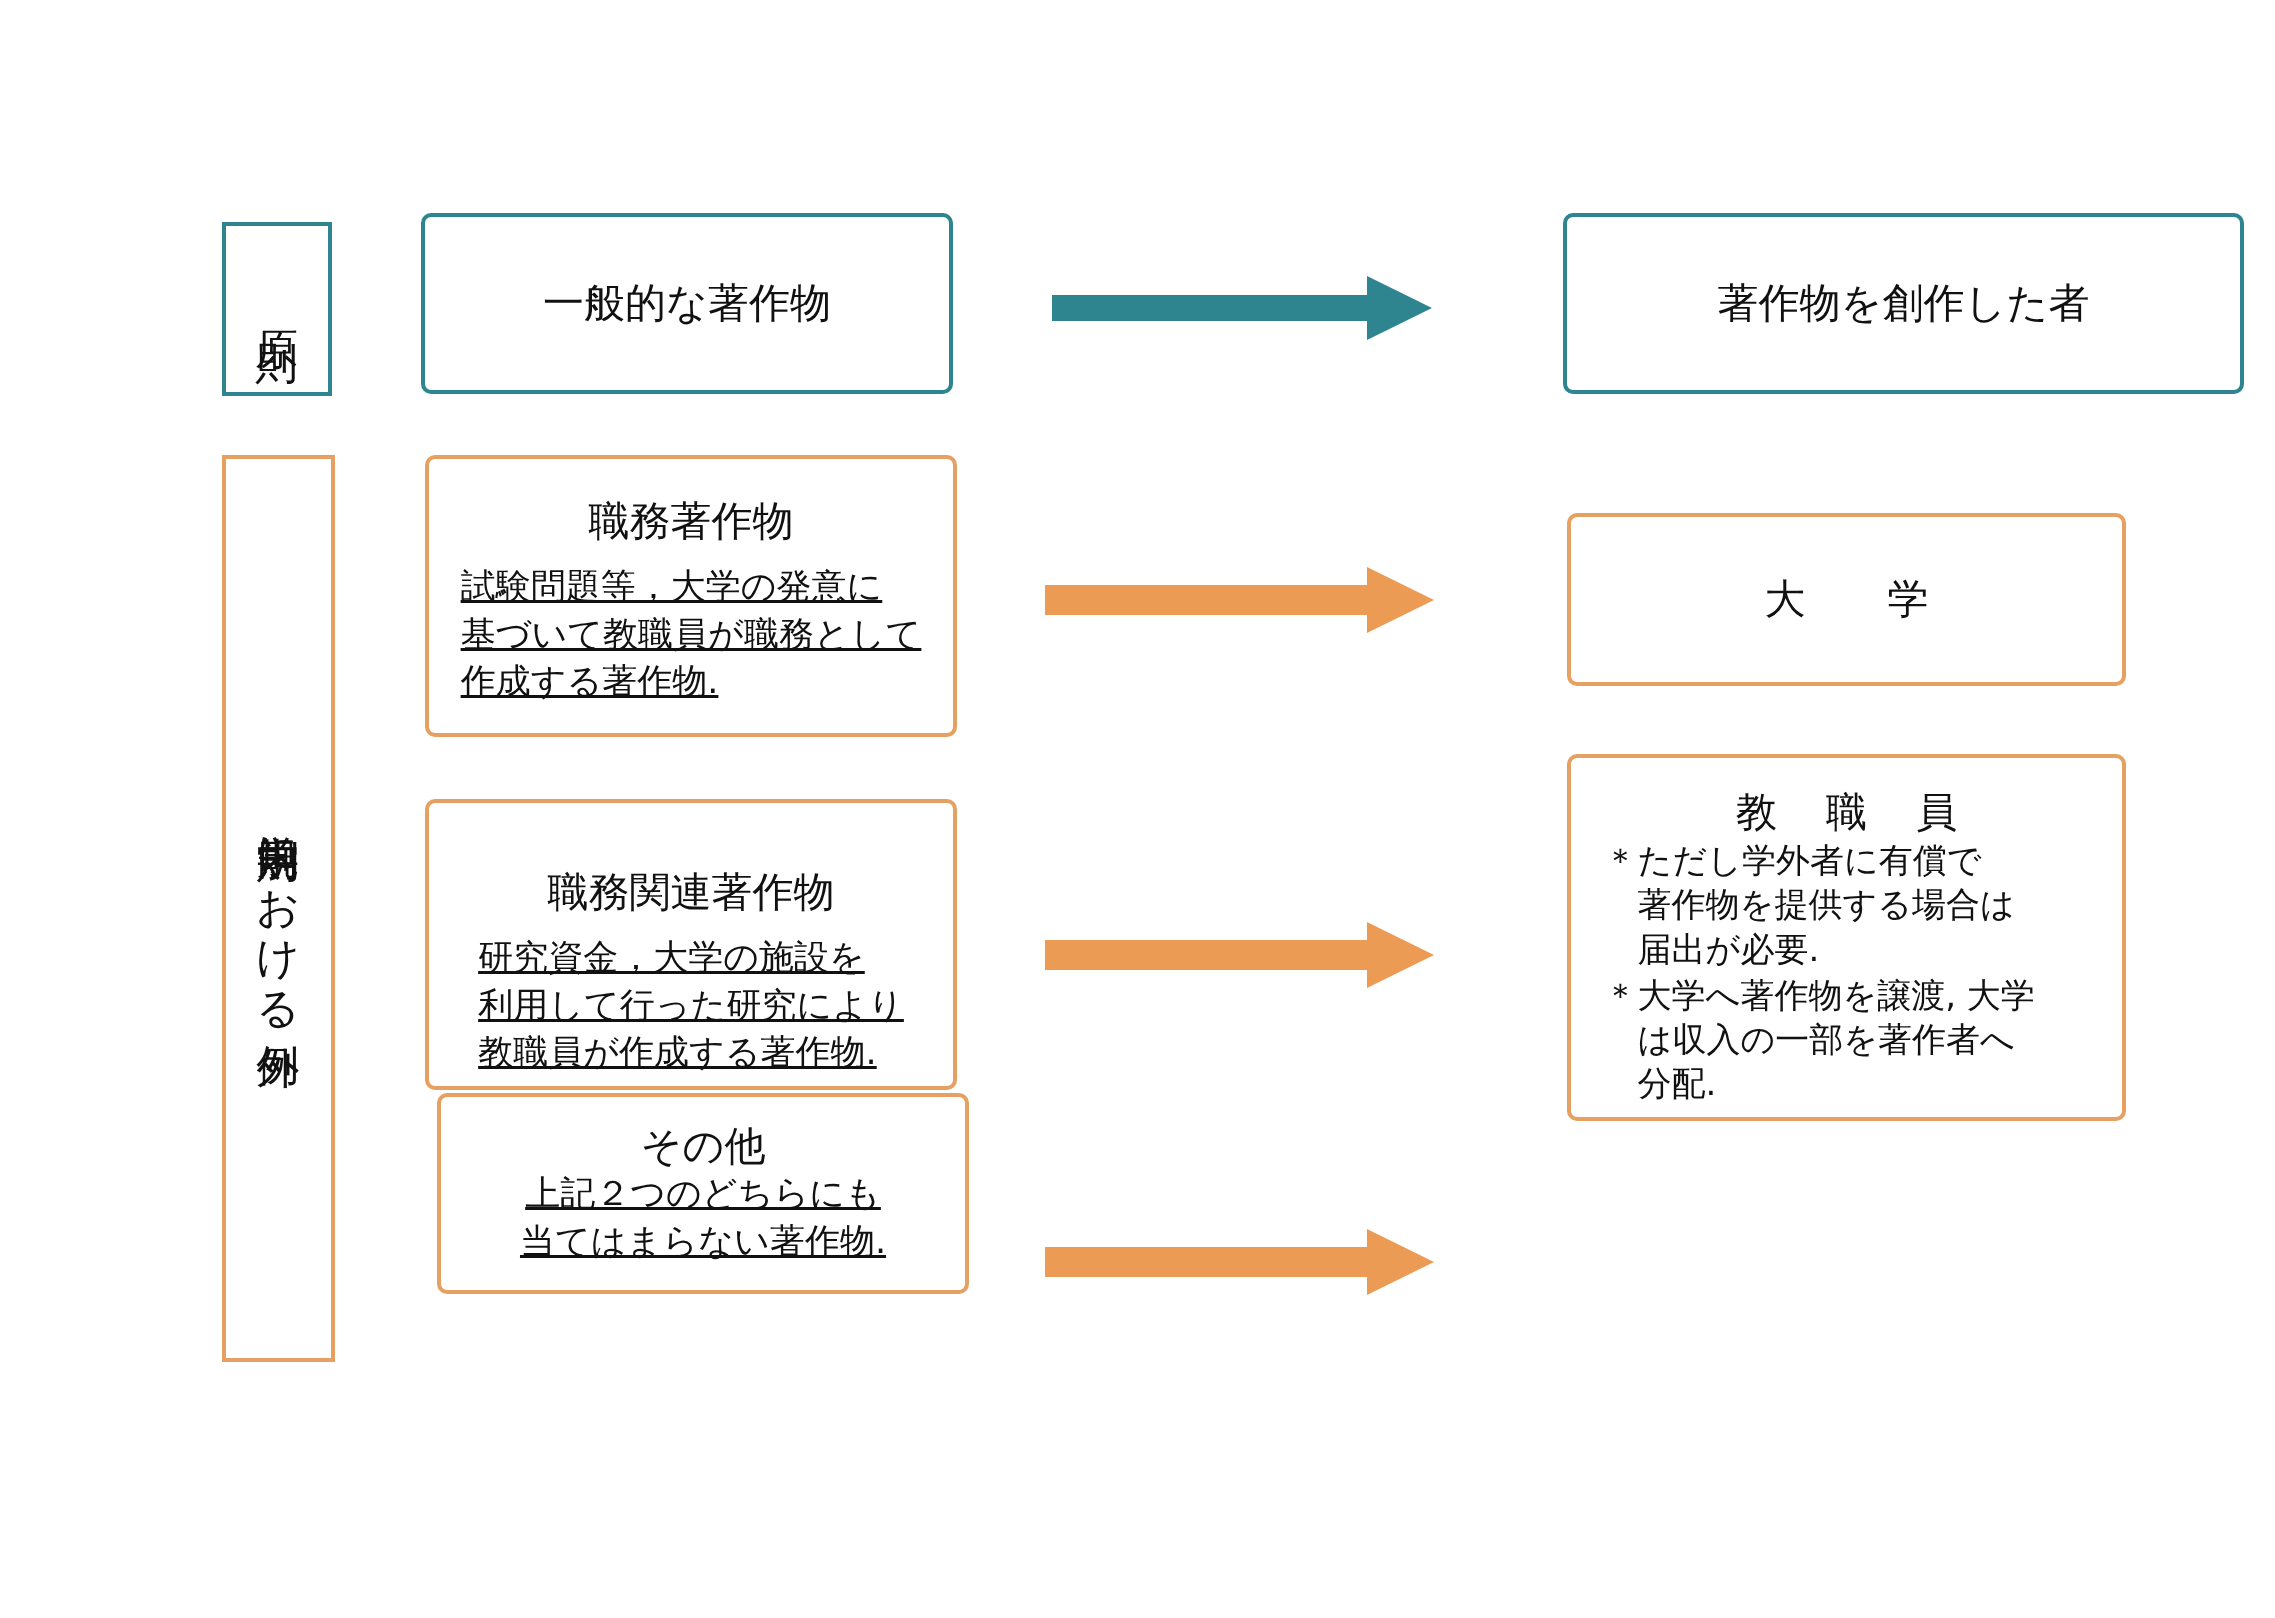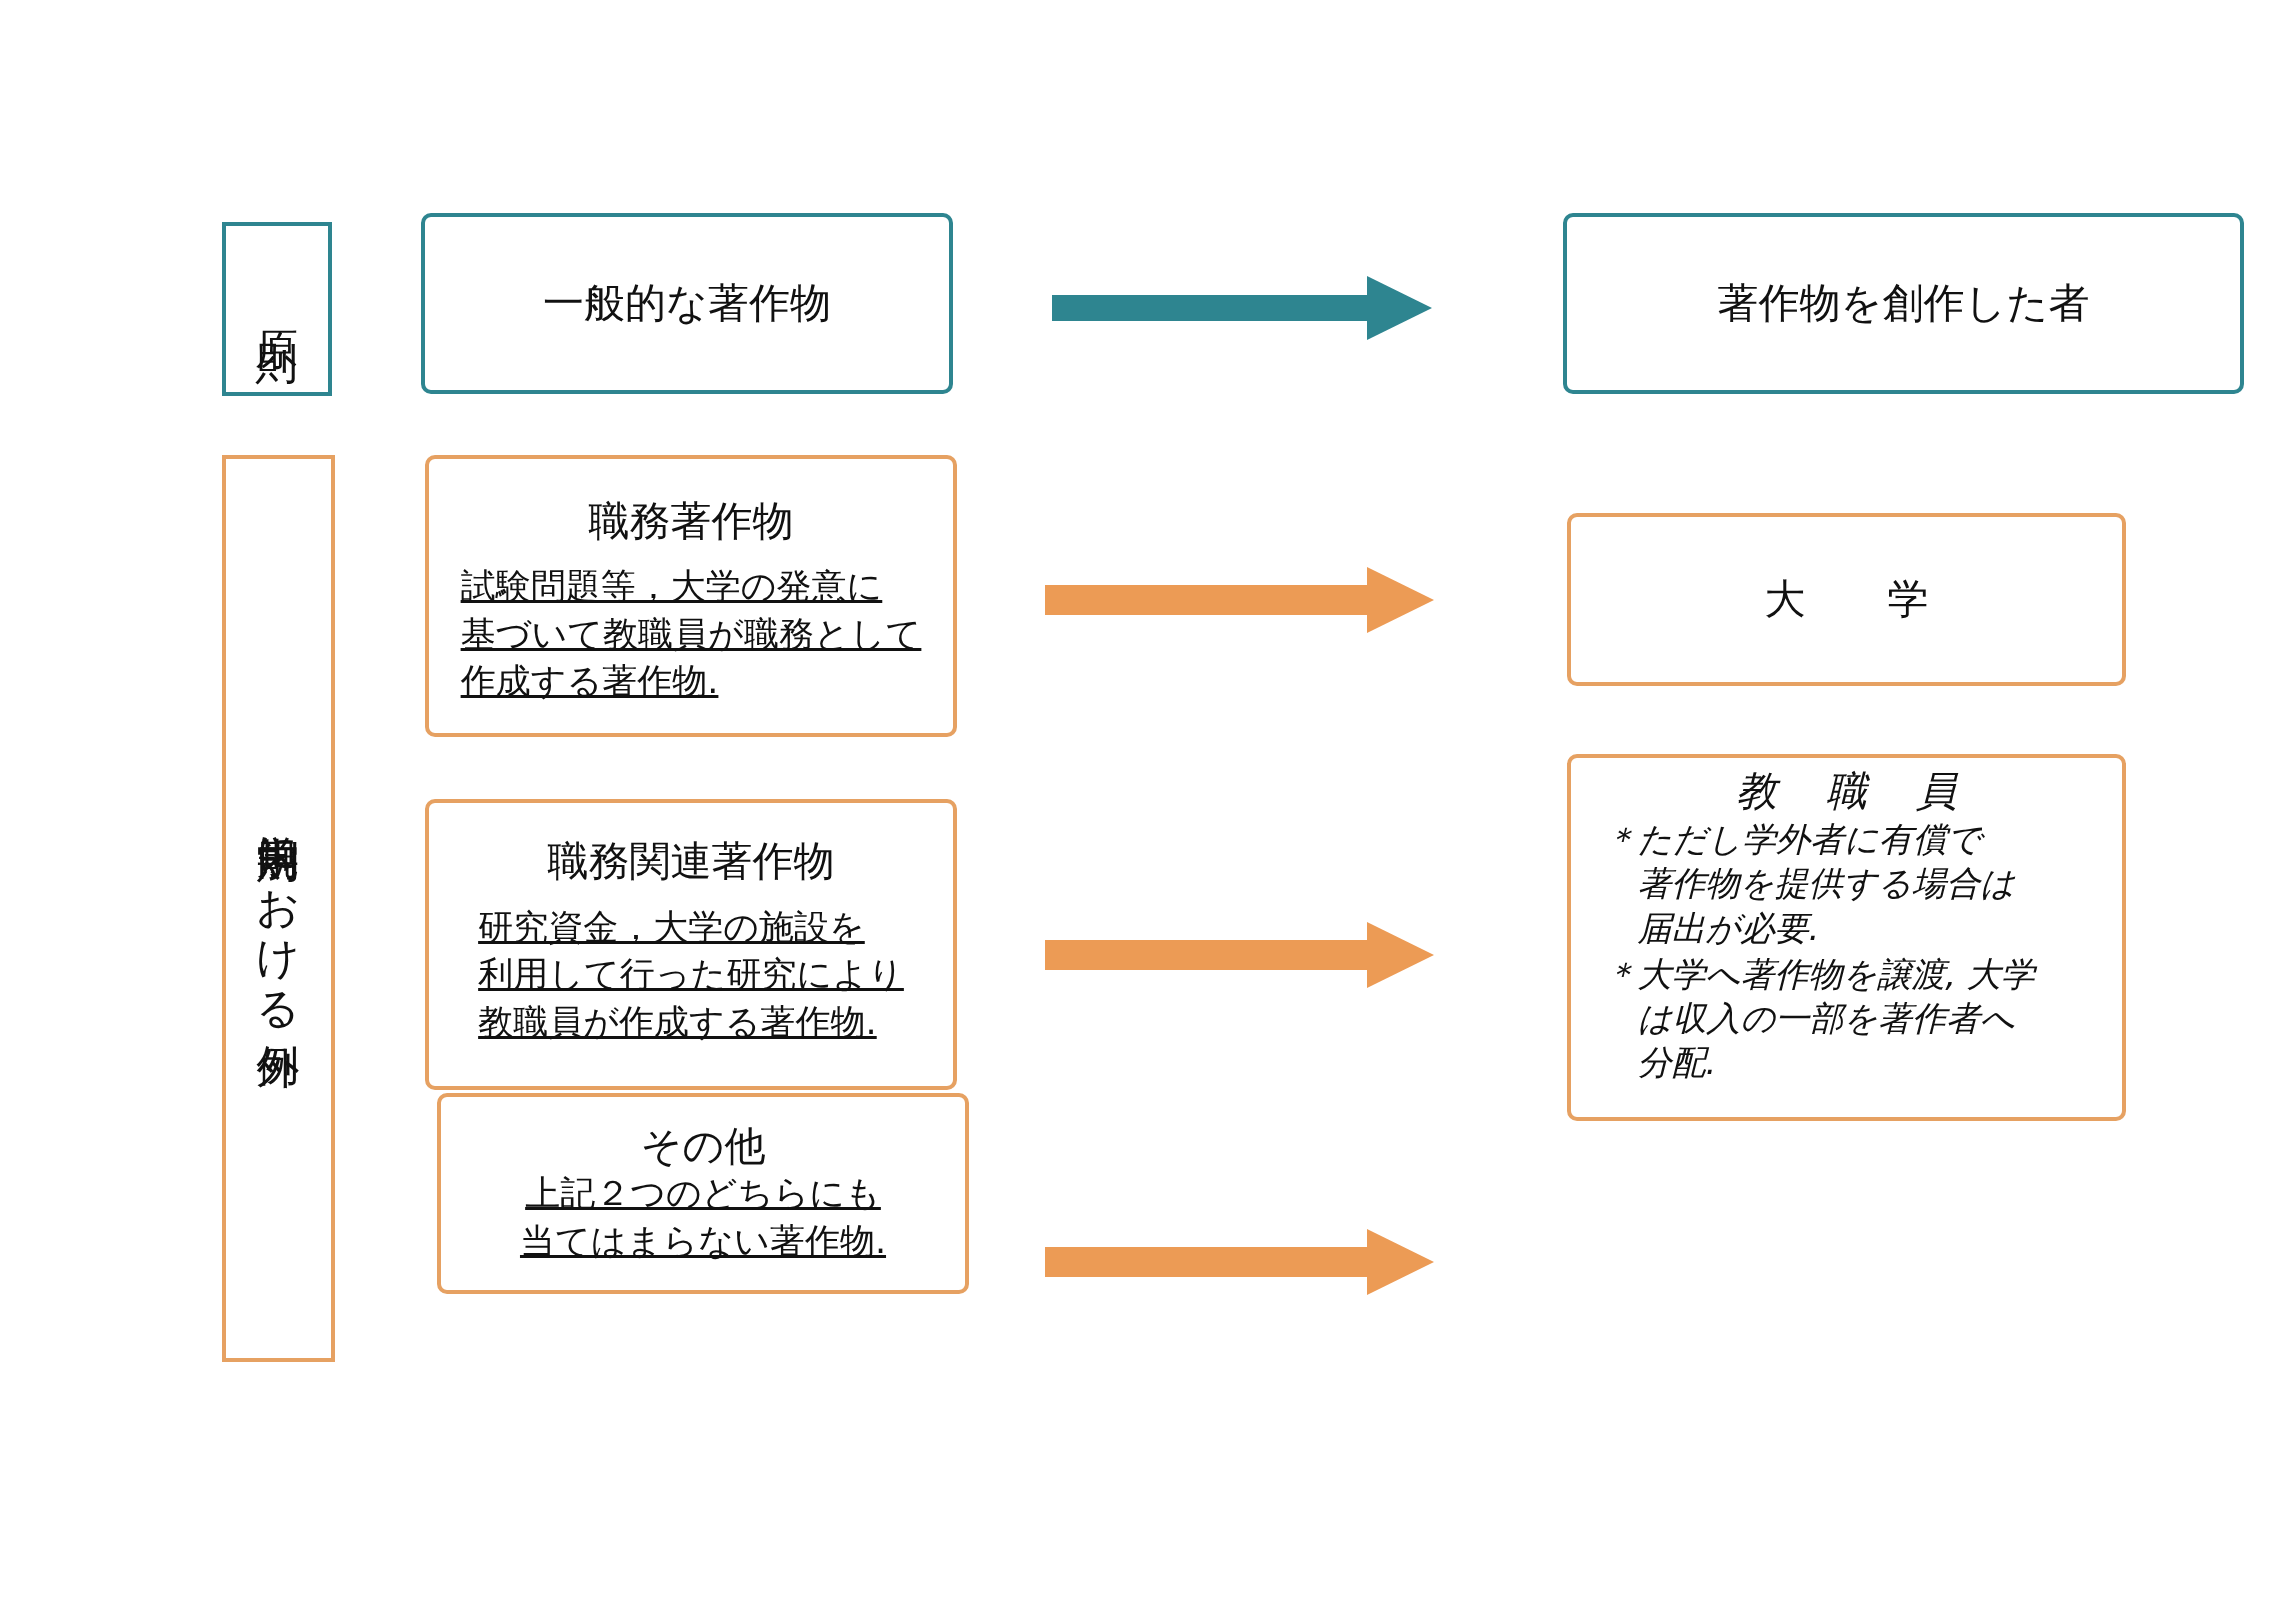--- a/index.html
+++ b/index.html
@@ -95,36 +95,36 @@
     <div class="head" style="border-width:33px 0 33px 67px;border-left-color:#EC9B55;"></div>
   </div>
 
   <div class="box orange rounded" style="left:1567px;top:513px;width:559px;height:173px;">
     <div class="boxinner">
       <div class="title">大　　学</div>
     </div>
   </div>
 
   <div class="box orange rounded" style="left:425px;top:799px;width:532px;height:291px;">
-    <div class="boxinner" style="justify-content:center;padding-top:4px;">
+    <div class="boxinner" style="justify-content:flex-end;padding-top:4px;">
       <div class="title">職務関連著作物</div>
       <div class="gap-lg"></div>
       <div class="body">研究資金，大学の施設を
 利用して行った研究により
 教職員が作成する著作物.</div>
     </div>
   </div>
 
   <div class="arrow" style="left:1045px;top:923px;width:389px;height:63px;">
     <div class="shaft" style="width:324px;height:30px;background:#EC9B55;"></div>
     <div class="head" style="border-width:33px 0 33px 67px;border-left-color:#EC9B55;"></div>
   </div>
 
   <div class="box orange rounded" style="left:1567px;top:754px;width:559px;height:367px;">
-    <div class="boxinner" style="justify-content:flex-start;padding-top:9px;font-style:italic;">
+    <div class="boxinner" style="justify-content:flex-start;padding-top:30px;">
       <div class="title spaced">教 職 員</div>
       <div class="notes">
         <div class="note">
           <span class="ast">＊</span>
           <span class="txt">ただし学外者に有償で
 著作物を提供する場合は
 届出が必要.</span>
         </div>
         <div class="note">
           <span class="ast">＊</span>

